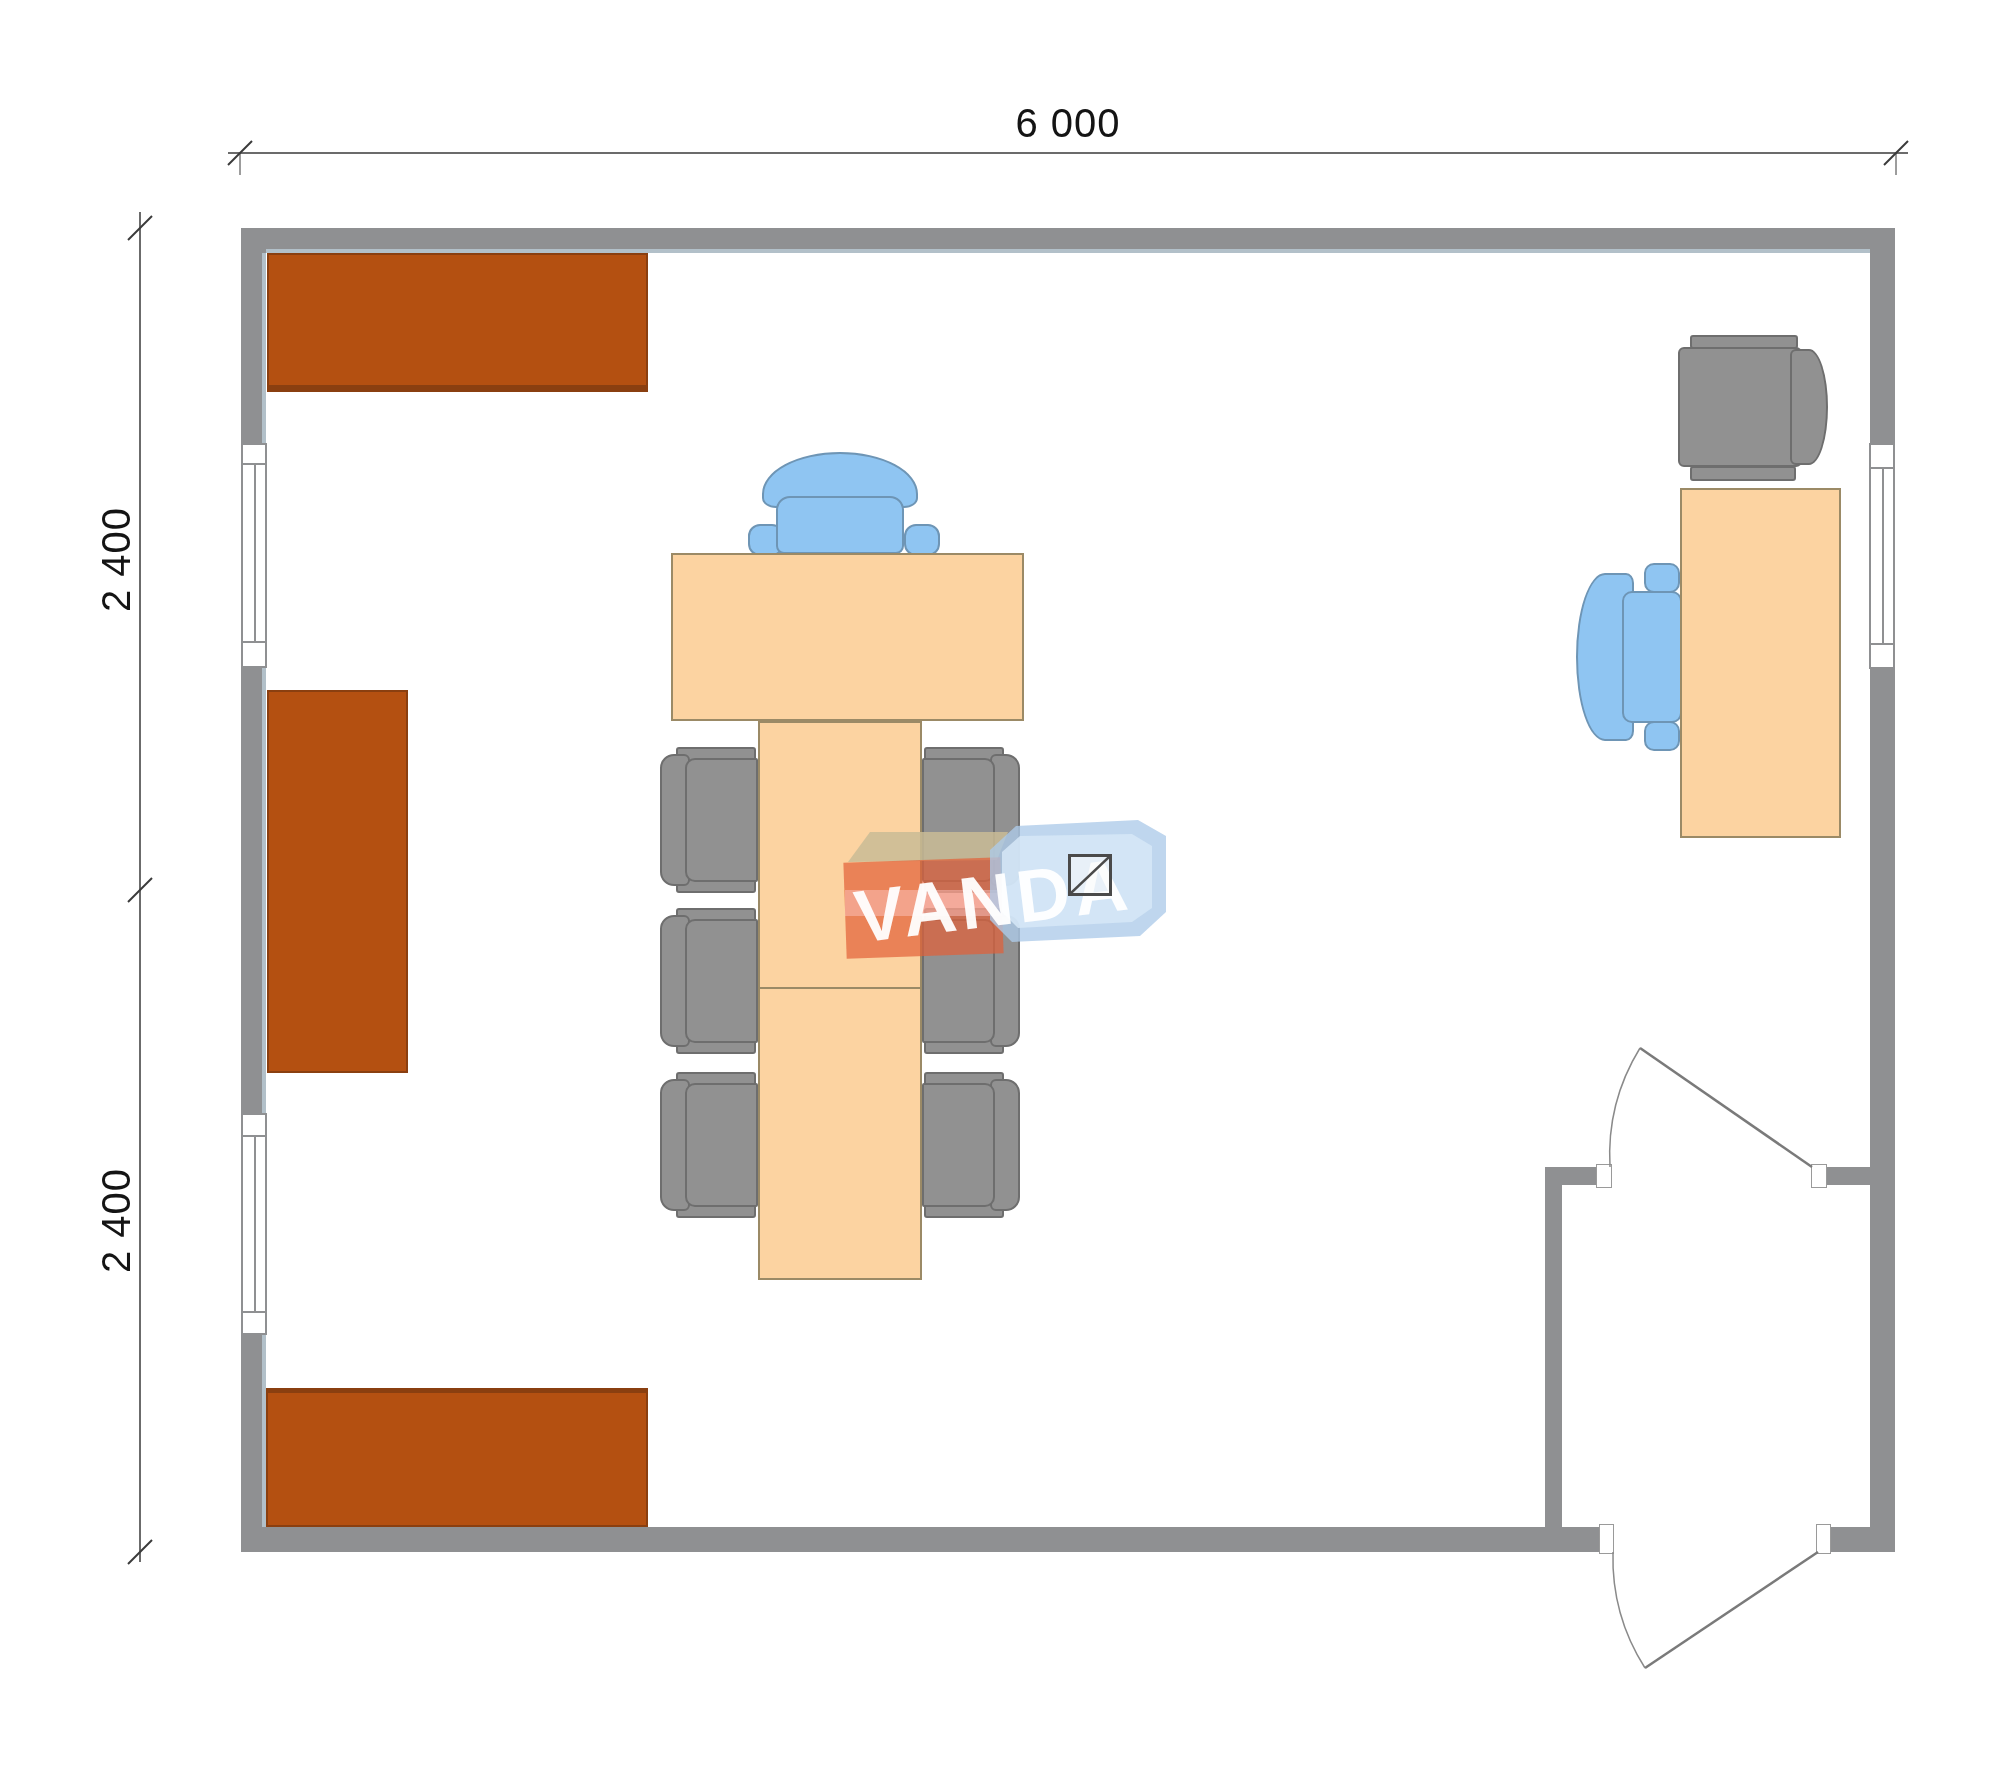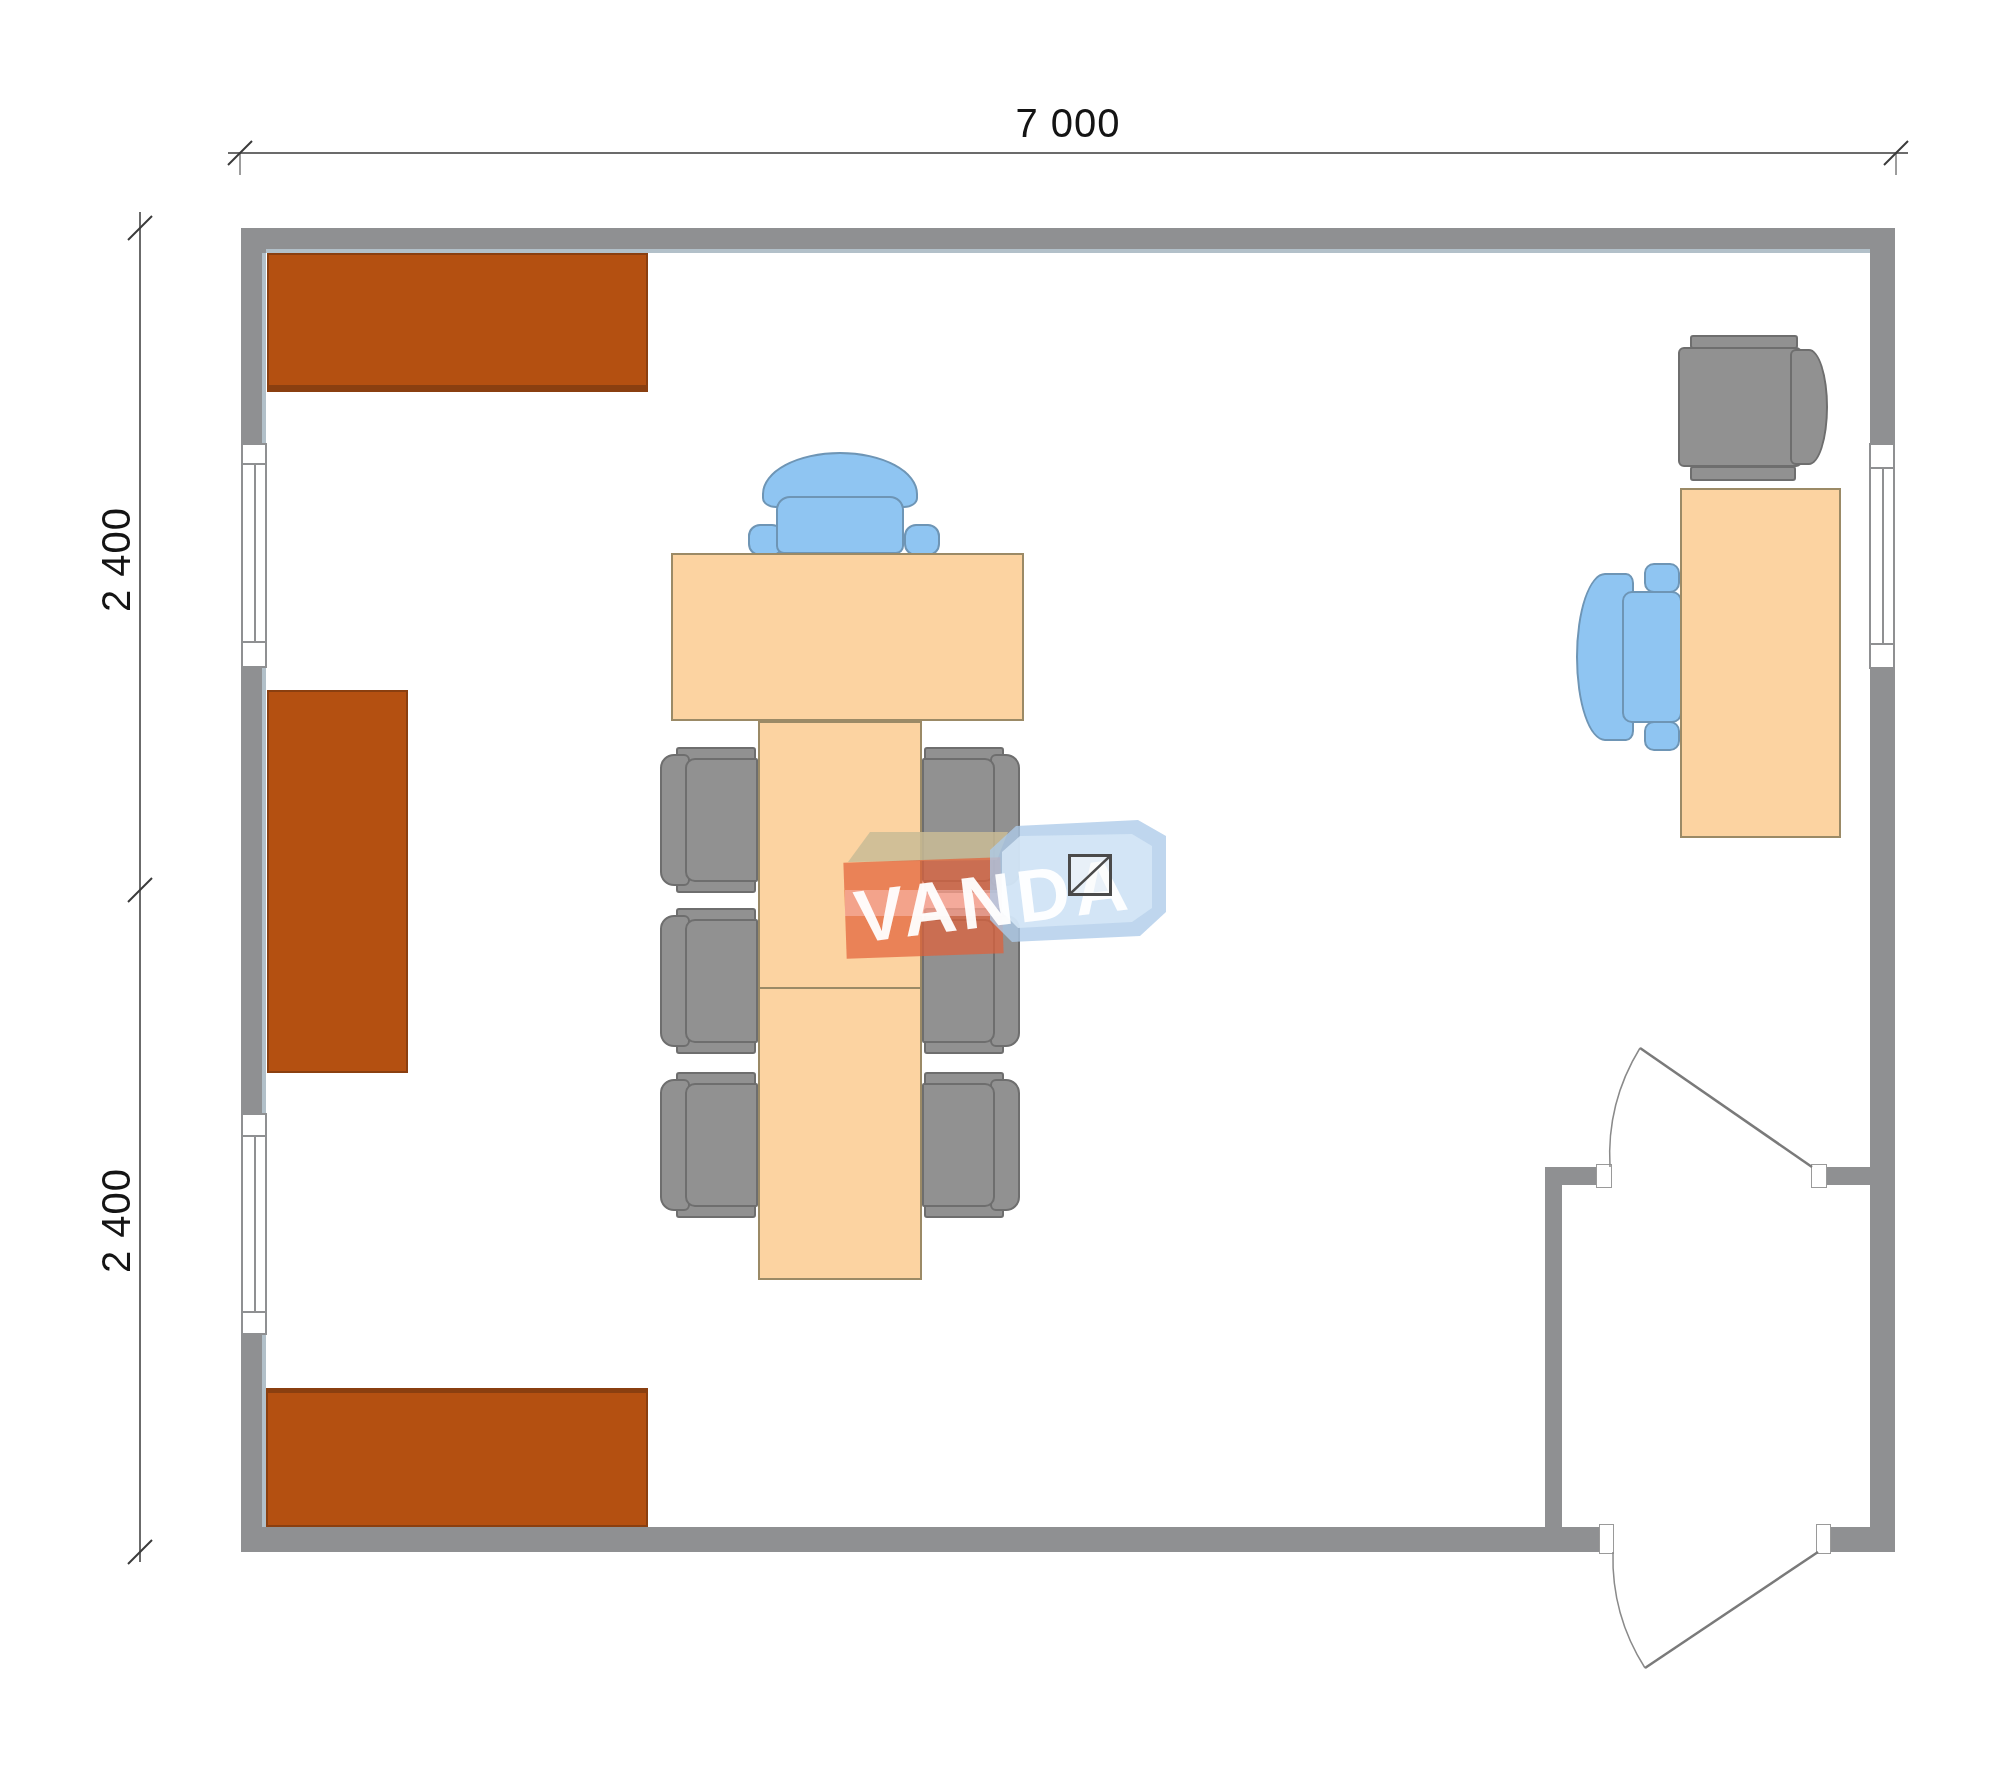--- a/index.html
+++ b/index.html
@@ -167,21 +167,21 @@
     <line x1="128" y1="902" x2="152" y2="878" stroke="#3a3a3a" stroke-width="2"></line>
     <line x1="128" y1="1564" x2="152" y2="1540" stroke="#3a3a3a" stroke-width="2"></line>
 
     <path d="M 1812 1167 L 1640 1048" stroke="#7a7a7a" stroke-width="2.5" fill="none"></path>
     <path d="M 1610 1167 A 205 205 0 0 1 1640 1048" stroke="#8a8a8a" stroke-width="1.5" fill="none"></path>
 
     <path d="M 1818 1552 L 1645 1668" stroke="#7a7a7a" stroke-width="2.5" fill="none"></path>
     <path d="M 1613 1552 A 205 205 0 0 0 1645 1668" stroke="#8a8a8a" stroke-width="1.5" fill="none"></path>
   </svg>
 
-  <div class="dimtext" style="left:968px;top:101px;width:200px;">7 000</div>
+  <div class="dimtext" style="left:968px;top:101px;width:200px;">6 000</div>
   <div class="dimtext vlabel" style="left:16px;top:537px;">2 400</div>
   <div class="dimtext vlabel" style="left:16px;top:1198px;">2 400</div>
 
   <div id="wm">
     <div class="wm-orange-top"></div>
     <div class="wm-orange-front"></div>
     <div class="wm-orange-stripe"></div>
     <div class="wm-blue"></div>
     <div class="wm-blue-inner"></div>
     <div class="wm-text">VANDA</div>

